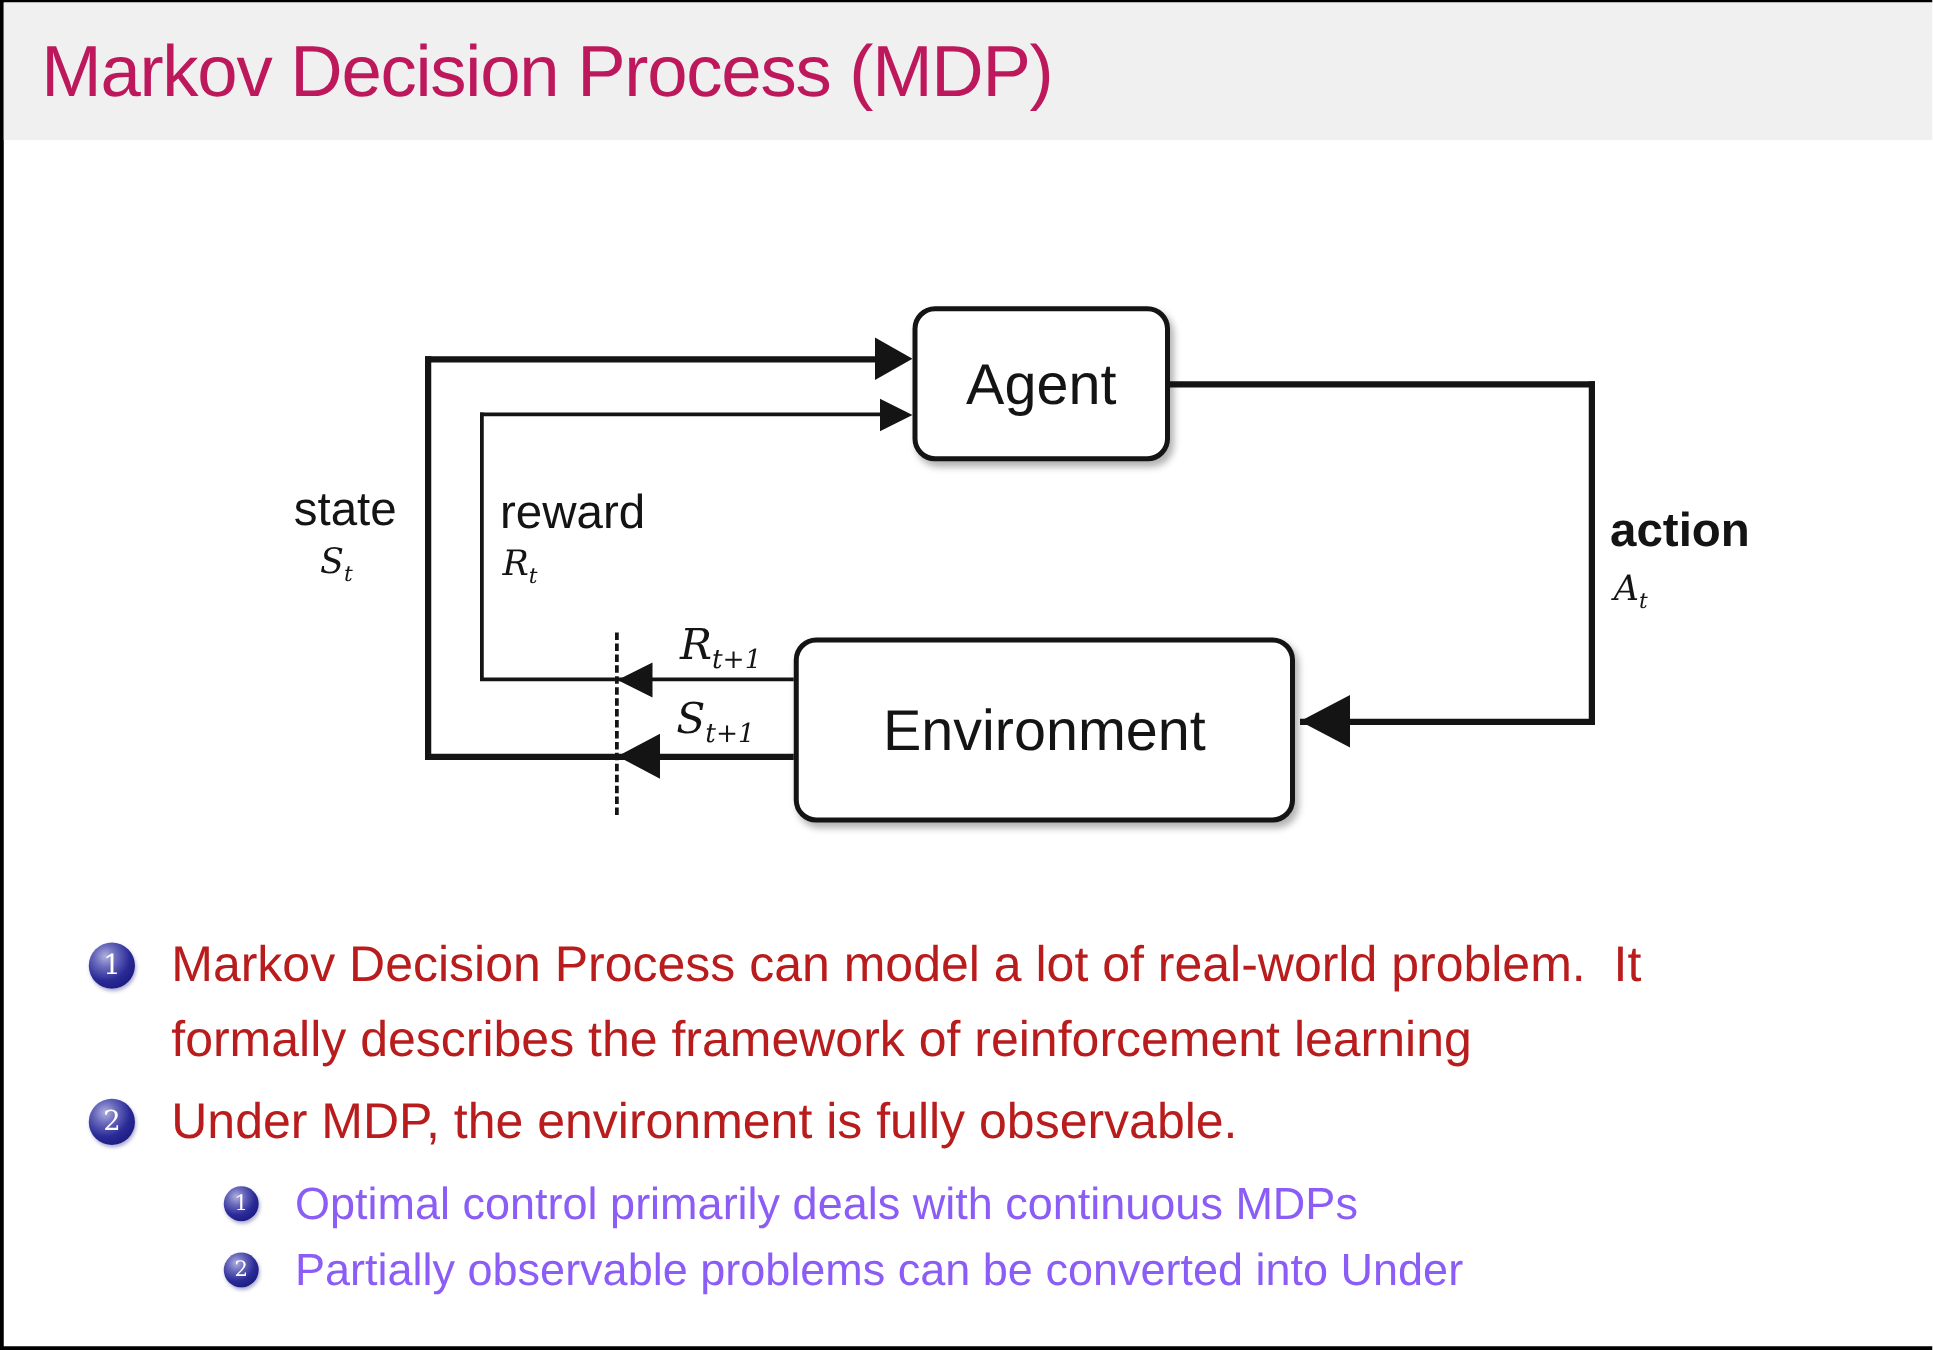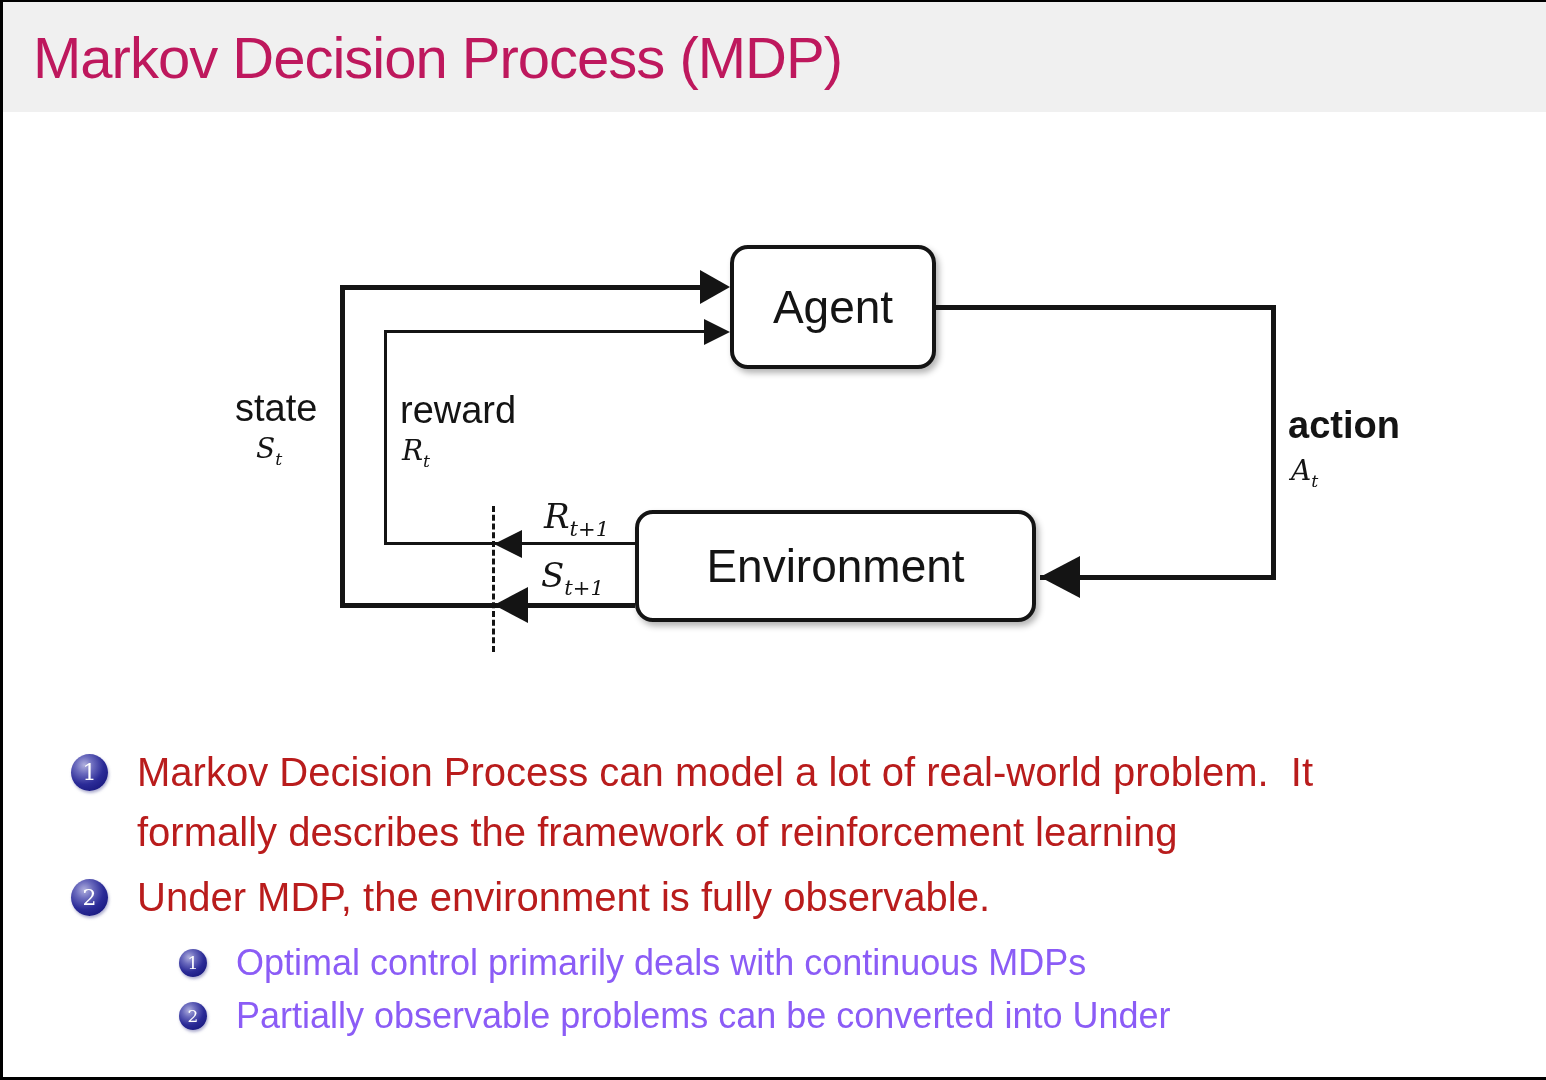--- a/index.html
+++ b/index.html
@@ -23,21 +23,21 @@
   }
   
   .diagram { position:absolute; left:0; top:0; width:1546px; height:720px; }
   .box {
     position:absolute; background:#fff; border:4px solid #141414; border-radius:18px;
     display:flex; align-items:center; justify-content:center;
     box-shadow:3px 4px 6px rgba(0,0,0,0.30);
     font-size:46px; color:#141414;text-align:right;
   }
   .box.agent { left:727px; top:243px; width:206px; height:124px; }
-  .box.env   { left:632px; top:508px; width:401px; height:112px; }
+  .box.env   { left:632px; top:508px; width:401px; height:148px; }
   .ln { position:absolute; background:#141414; }
   .dashed {
     position:absolute; left:489px; top:504px; height:146px; width:0;
     border-left:3px dashed #141414; background:none;
   }
   .arr { position:absolute; width:0; height:0; }
   .arr.r-big   { left:697px;  top:268px; border-left:30px solid #141414; border-top:17px solid transparent; border-bottom:17px solid transparent; }
   .arr.r-small { left:701px;  top:317px; border-left:26px solid #141414; border-top:13px solid transparent; border-bottom:13px solid transparent; }
   .arr.l-thin  { left:491px;  top:528px; border-right:28px solid #141414; border-top:14px solid transparent; border-bottom:14px solid transparent; }
   .arr.l-thick { left:491px;  top:585px; border-right:34px solid #141414; border-top:18px solid transparent; border-bottom:18px solid transparent; }

